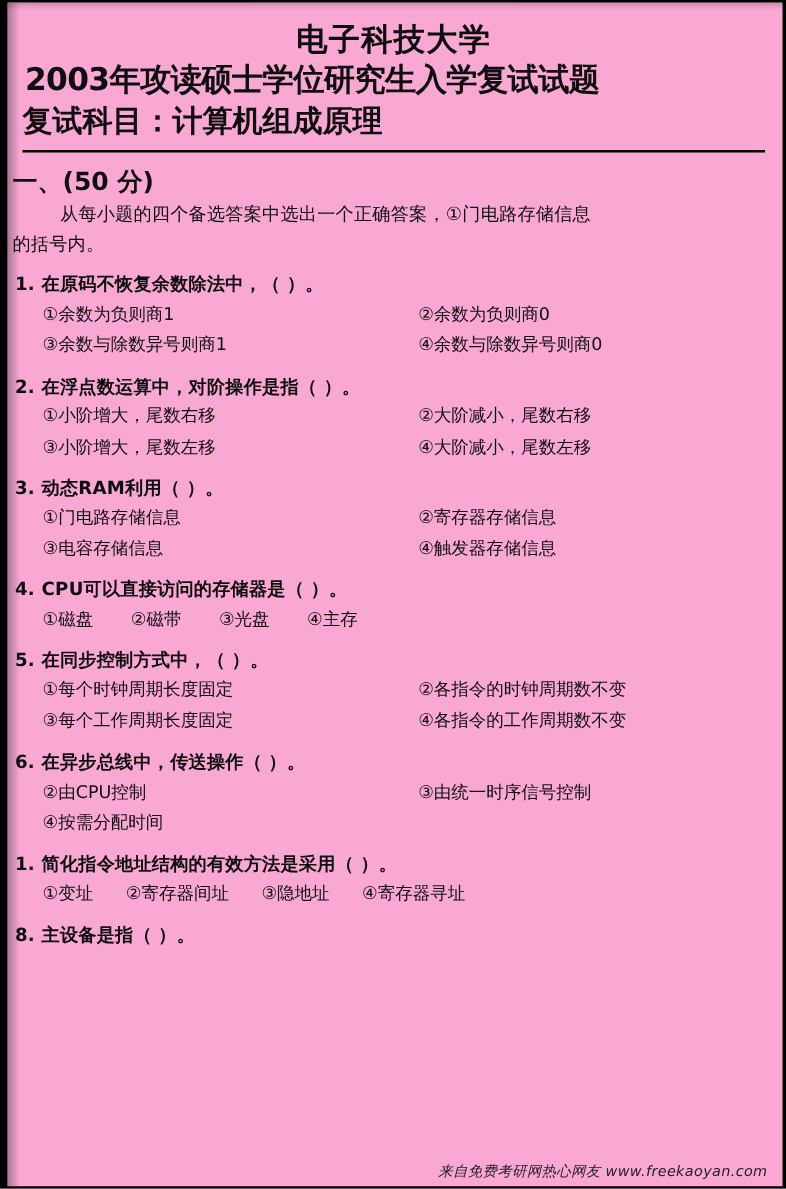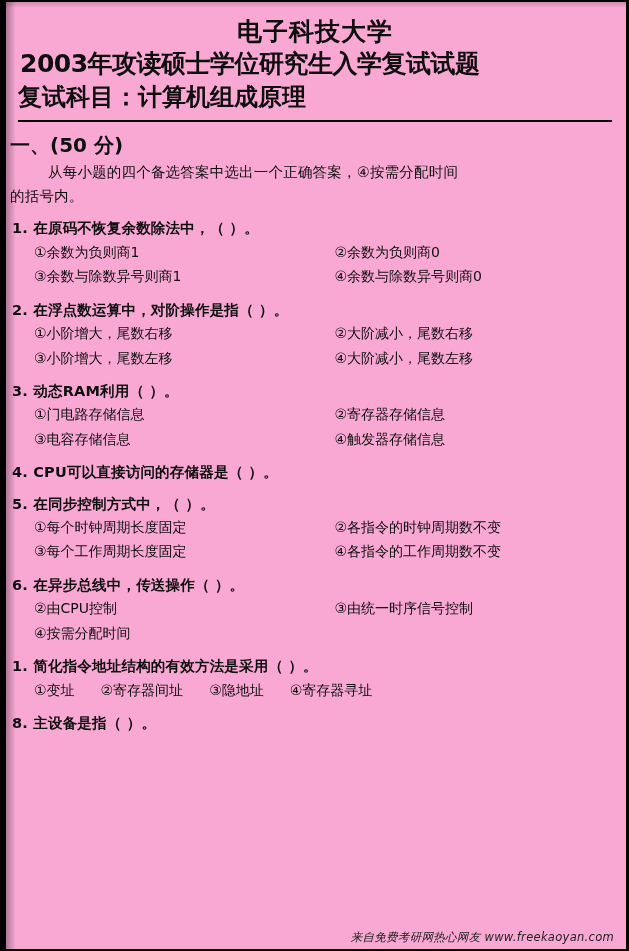--- a/index.html
+++ b/index.html
@@ -149,21 +149,21 @@
   <div class="paper">
 
     <div class="hdr">
       <div class="title-1">电子科技大学</div>
       <div class="title-2">2003年攻读硕士学位研究生入学复试试题</div>
       <div class="title-3">复试科目：计算机组成原理</div>
     </div>
     <hr class="rule">
 
     <div class="section-head">一、(50 分)</div>
-    <div class="para">从每小题的四个备选答案中选出一个正确答案，④按需分配时间</div>
+    <div class="para">从每小题的四个备选答案中选出一个正确答案，①门电路存储信息</div>
     <div class="para cont">的括号内。</div>
 
     <div class="q">
       <div class="q-stem">1. 在原码不恢复余数除法中，（      ）。</div>
       <div class="opts two wide">
         <div class="opt">①余数为负则商1</div>
         <div class="opt">②余数为负则商0</div>
         <div class="opt">③余数与除数异号则商1</div>
         <div class="opt">④余数与除数异号则商0</div>
       </div>
@@ -184,20 +184,26 @@
       <div class="opts two wide">
         <div class="opt">①门电路存储信息</div>
         <div class="opt">②寄存器存储信息</div>
         <div class="opt">③电容存储信息</div>
         <div class="opt">④触发器存储信息</div>
       </div>
     </div>
 
     <div class="q">
       <div class="q-stem">4. CPU可以直接访问的存储器是（      ）。</div>
+      <div class="opts inline">
+        <div class="opt">①磁盘</div>
+        <div class="opt">②磁带</div>
+        <div class="opt">③光盘</div>
+        <div class="opt">④主存</div>
+      </div>
     </div>
 
     <div class="q">
       <div class="q-stem">5. 在同步控制方式中，（      ）。</div>
       <div class="opts two wide">
         <div class="opt">①每个时钟周期长度固定</div>
         <div class="opt">②各指令的时钟周期数不变</div>
         <div class="opt">③每个工作周期长度固定</div>
         <div class="opt">④各指令的工作周期数不变</div>
       </div>

